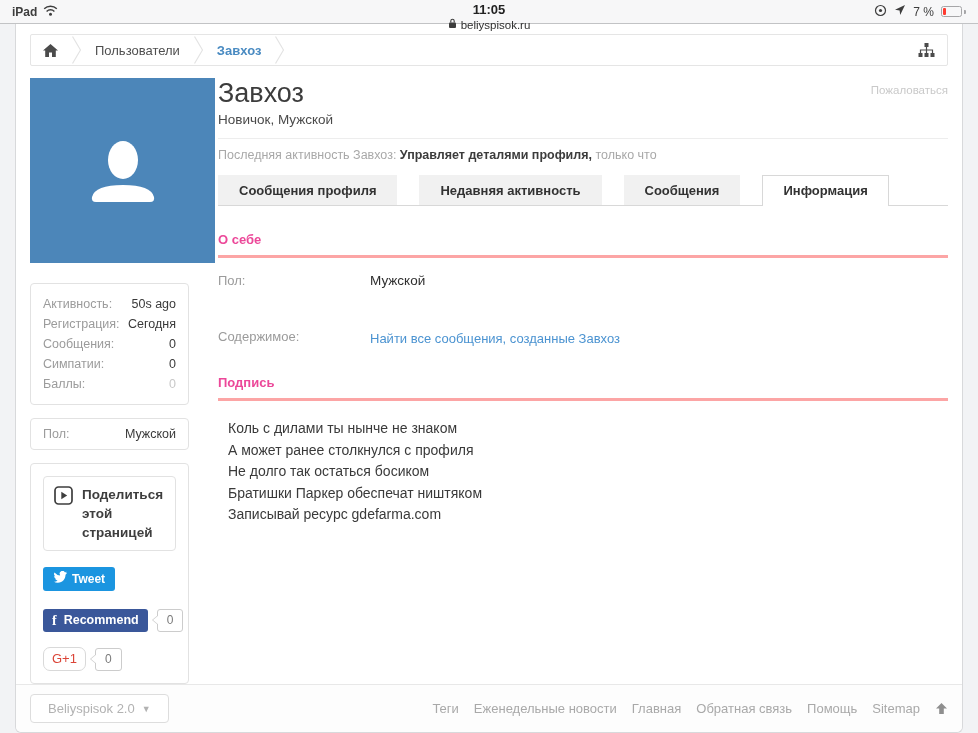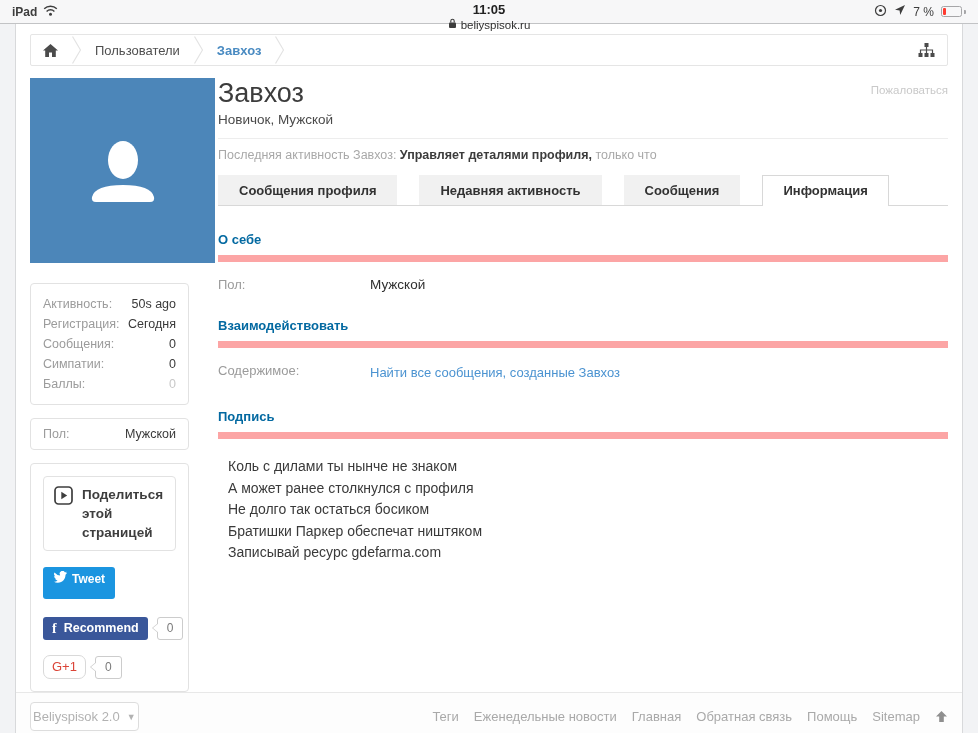--- a/index.html
+++ b/index.html
@@ -50,21 +50,21 @@
   .stat-row{ display:flex; justify-content:space-between; line-height:20px;}
   .stat-label{ color:#9b9b9b;}
   .stat-value{ color:#3a3a3a;}
   .stat-value.muted{ color:#c8c8c8;}
   .gender-panel{ margin-top:13px; padding:8px 12px; display:flex; justify-content:space-between; font-size:12.5px;}
   .share-panel{ margin-top:13px; padding:12px;}
   .share-box{ border:1px solid #e2e2e2; border-radius:4px; padding:8px 10px; display:flex; gap:9px; align-items:flex-start;
     font-weight:bold; font-size:13.5px; color:#3e3e3e; line-height:19px; cursor:pointer;}
   .share-box svg{ flex:none; margin-top:1px;}
   .tweet-btn{ margin-top:16px; display:inline-flex; align-items:center; gap:5px; background:var(--tweet,#1b95e0);
-    color:#fff; font-weight:bold; font-size:12px; padding:4px 10px 13px; border-radius:3px; cursor:pointer;}
+    color:#fff; font-weight:bold; font-size:12px; padding:4px 10px 5px; border-radius:3px; cursor:pointer;}
   .fb-row,.gplus-row{ display:flex; align-items:center;}
   .fb-row{ margin-top:18px;}
   .gplus-row{ margin-top:15px;}
   .fb-btn{ background:var(--fb,#3a579a); color:#fff; font-weight:bold; font-size:12.5px; padding:4px 9px 5px;
     border-radius:3px; display:inline-flex; gap:7px; align-items:center; cursor:pointer;}
   .fb-f{ font-family:"Liberation Serif",serif; font-weight:bold; font-size:14px; line-height:13px;}
   .gplus-btn{ border:1px solid #d9d9d9; background:#fff; color:var(--gplus,#db4437); font-weight:normal; font-size:13px;
     padding:3px 8px 4px; border-radius:7px; cursor:pointer;}
   .count-bubble{ border:1px solid #ccc; border-radius:3px; background:#fff; color:#7a7a7a; font-size:12px;
     padding:3px 9px 4px; margin-left:9px; position:relative;}
@@ -78,32 +78,32 @@
   .report-link{ font-size:11.5px; color:#c9c9c9; margin-top:6px; cursor:pointer; white-space:nowrap;}
   .subtitle{ font-size:13.5px; color:#4a4a4a; margin-top:3px;}
   .header-divider{ border-top:1px solid #ededed; margin-top:11px;}
   .activity-line{ padding-top:9px; font-size:12.5px; color:#a8a8a8;}
   .activity-action{ color:#3c3c3c; font-weight:bold;}
   .tabs{ display:flex; margin-top:13px; border-bottom:1px solid #d8d8d8;gap:20px;}
   .tab{ padding:7px 20px; font-size:13px; font-weight:bold; color:#323232; background:#f1f1f1;
     margin-right:2px; border:1px solid transparent; border-bottom:none; cursor:pointer; white-space:nowrap;}
   .tab.active{ background:#fff; border-color:#d8d8d8; margin-bottom:-1px; padding-bottom:8px;}
   .section{ margin-top:26px;}
-  .section-title{ font-size:13px; font-weight:bold; color:#0369a1; padding-bottom:8px; border-bottom:7px solid #fca5a5;}
+  .section-title{ font-size:13px; font-weight:bold; color:#ec4899; padding-bottom:8px; border-bottom:3px solid #fca5a5;}
   .pair-row{ display:flex; padding-top:15px; font-size:13px;}
   .pair-label{ width:152px; color:#9b9b9b; flex:none;}
   .pair-value{ color:#2f2f2f; font-size:13.5px;}
   .links-col{ display:flex; flex-direction:column; gap:4px;}
   .content-link{ color:var(--link,#4b93d1); font-size:13px; line-height:20px; cursor:pointer; text-decoration:none;}
   .signature-block{ padding:17px 0 0 10px; font-size:14px; color:#3a3a3a; line-height:21.5px;}
   
   .footer{ display:flex; justify-content:space-between; align-items:center; border-top:1px solid #e8e8e8;
     padding:9px 14px; background:#fdfdfd; border-radius:0 0 6px 6px;}
   .style-chooser{ border:1px solid #ddd; border-radius:4px; background:#fff; color:#b2b2b2; font-size:13px;
-    padding:6px 2px; display:inline-flex; align-items:center; gap:7px; cursor:pointer;}
+    padding:6px 17px; display:inline-flex; align-items:center; gap:7px; cursor:pointer;}
   .style-caret{ font-size:9px; color:#b2b2b2;}
   .footer-links{ display:flex; align-items:center; gap:15px;}
   .footer-link{ color:#a9a9a9; font-size:13px; cursor:pointer; white-space:nowrap;}
   .top-arrow{ display:flex; align-items:center; cursor:pointer;}
 </style>
 </head>
 <body>
 
 <div class="status-bar">
   <div class="sb-left">
@@ -286,21 +286,20 @@
 
         <div class="section">
           <div class="section-title">О себе</div>
           <div class="pair-row">
             <span class="pair-label">Пол:</span>
             <span class="pair-value">Мужской</span>
           </div>
         </div>
 
         <div class="section">
-          <div class="section-title">Взаимодействовать</div>
           <div class="pair-row">
             <span class="pair-label">Содержимое:</span>
             <span class="links-col">
               <a class="content-link">Найти все сообщения, созданные Завхоз</a>
             </span>
           </div>
         </div>
 
         <div class="section">
           <div class="section-title">Подпись</div>

